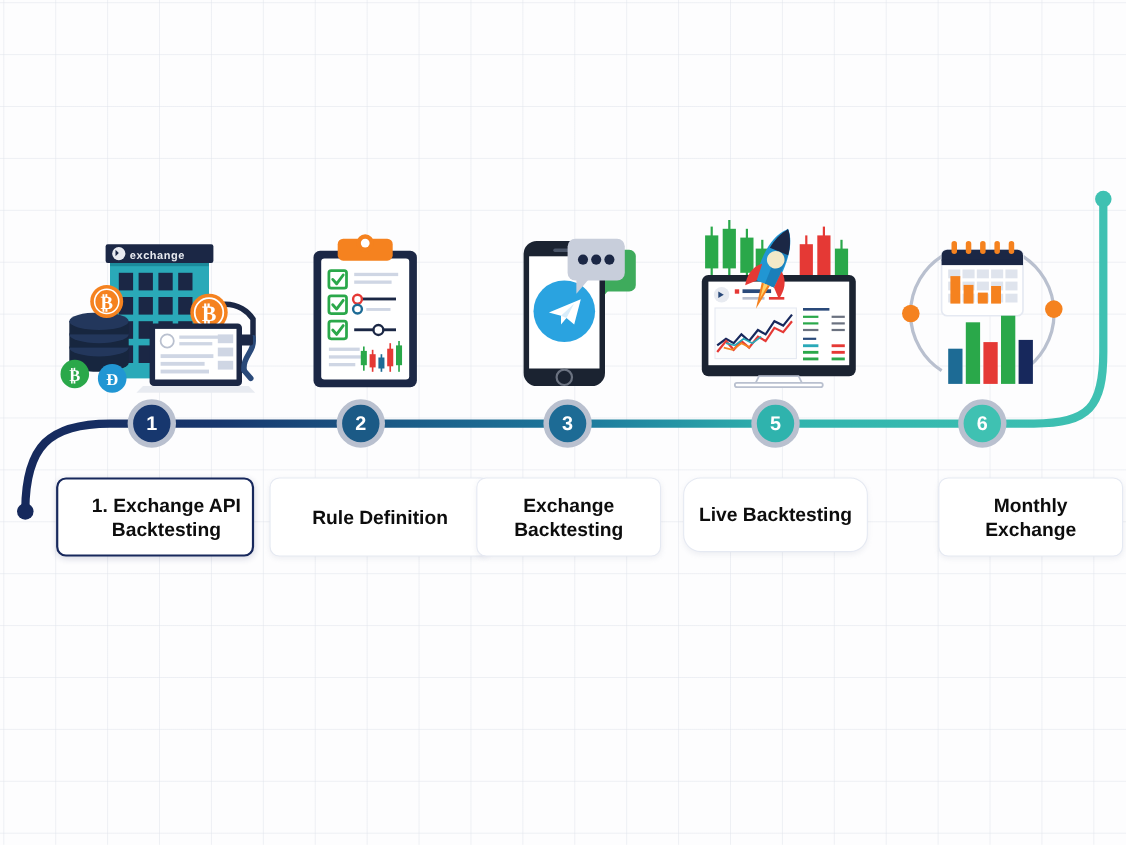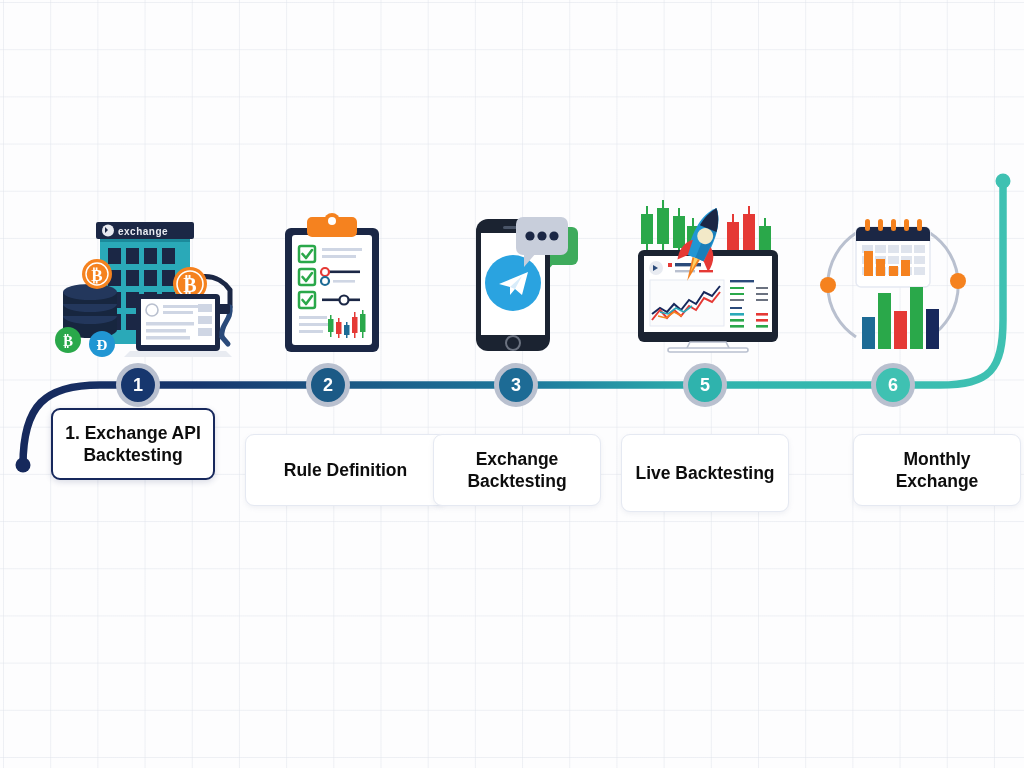--- a/index.html
+++ b/index.html
@@ -395,41 +395,41 @@
     <div class="step-node" style="left:683px; top:363px; background:#2fb3ad;">
       <span>5</span>
     </div>
     <div class="step-node" style="left:871px; top:363px; background:#3fc1b2;">
       <span>6</span>
     </div>
   </div>
 
   <div class="layer clickable">
 
-    <div class="step-card active" style="left:51px; top:408px; width:164px; height:72px;">
+    <div class="step-card active" style="left:51px; top:434px; width:180px; height:72px;justify-content:flex-end;">
       <div>
         <div>1. Exchange API</div>
         <div>Backtesting</div>
       </div>
     </div>
 
     <div class="step-card" style="left:245px; top:434px; width:201px; height:72px;">
       <div>
         <div>Rule Definition</div>
       </div>
     </div>
 
     <div class="step-card" style="left:433px; top:434px; width:168px; height:72px;">
       <div>
         <div>Exchange</div>
         <div>Backtesting</div>
       </div>
     </div>
 
-    <div class="step-card" style="left:621px; top:434px; width:168px; height:78px;">
+    <div class="step-card" style="left:621px; top:434px; width:168px; height:68px;border-radius:16px;">
       <div>
         <div>Live Backtesting</div>
       </div>
     </div>
 
     <div class="step-card" style="left:809px; top:434px; width:168px; height:72px;margin-left:44px;">
       <div>
         <div>Monthly</div>
         <div>Exchange</div>
       </div>

